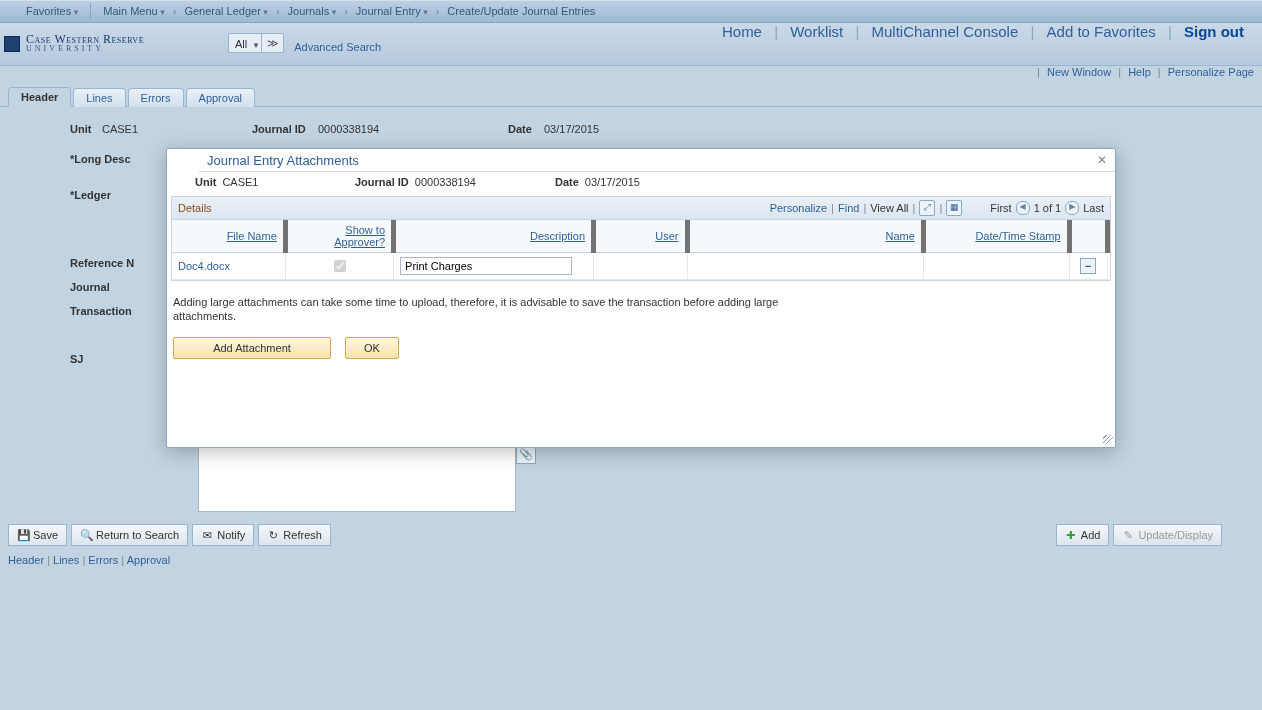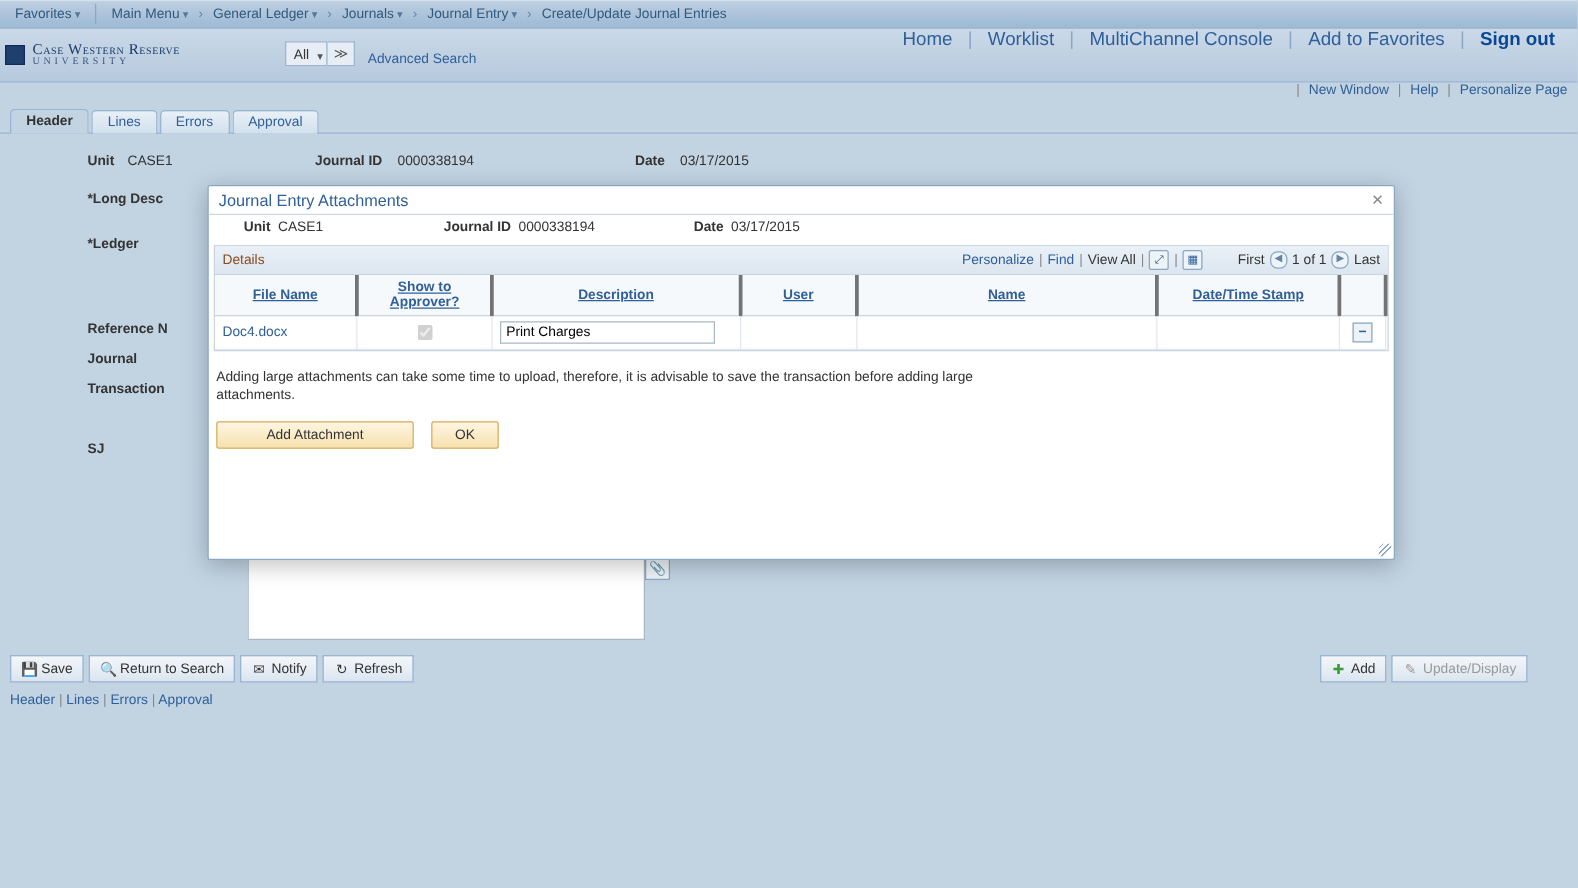--- a/index.html
+++ b/index.html
@@ -15,21 +15,21 @@
   }
 
   
   .topbar {
     height: 22px;
     background: linear-gradient(to bottom, #bfd0e2, #9db9d4);
     border-bottom: 1px solid #8aa7c4;
     box-shadow: inset 0 1px 0 #d3e1ef;
     display: flex;
     align-items: center;
-    padding-left: 6px;
+    padding-left: 20px;
     color: #31597d;
   }
   .topbar a, .topbar span.menu {
     color: #31597d;
     text-decoration: none;
     padding: 0 6px;
     cursor: pointer;
   }
   .topbar .caret::after {
     content: " \25BE";
@@ -238,20 +238,21 @@
     border-radius: 2px;
   }
   .modal .titlebar {
     height: 22px;
     border-bottom: 1px solid #cdd9e5;
     display: flex;
     align-items: center;
     padding: 0 8px;
     color: #2f5f99;
     font-size: 13px;
+    margin-left: 32px;
   }
   .modal .close {
     margin-left: auto;
     color: #888;
     cursor: pointer;
     font-size: 12px;
   }
   .modal .mheader {
     display: flex;
     padding: 4px 12px 8px 28px;
@@ -281,25 +282,25 @@
     align-items: center;
     gap: 4px;
   }
   .modal .details .dhead .links a { color: #2f5f99; text-decoration: none; cursor: pointer; }
   .modal .details .dhead .links .sep2 { color: #888; }
   .modal table.grid {
     width: 100%;
     border-collapse: collapse;
   }
   .modal table.grid th {
-    text-align: center;
-    color: #2f5f99;
-    font-weight: bold;
+    text-align: right;
+    color: #2f5f99;
+    font-weight: normal;
     border-bottom: 1px solid #c9d5e1;
-    border-right: 3px solid #737373;
+    border-right: 5px solid #737373;
     padding: 4px 6px;
     background: #f6f9fc;
     text-decoration: underline;
   }
   .modal table.grid td {
     border-bottom: 1px solid #e1e8ef;
     border-right: 1px solid #e1e8ef;
     padding: 4px 6px;
     vertical-align: middle;
   }

